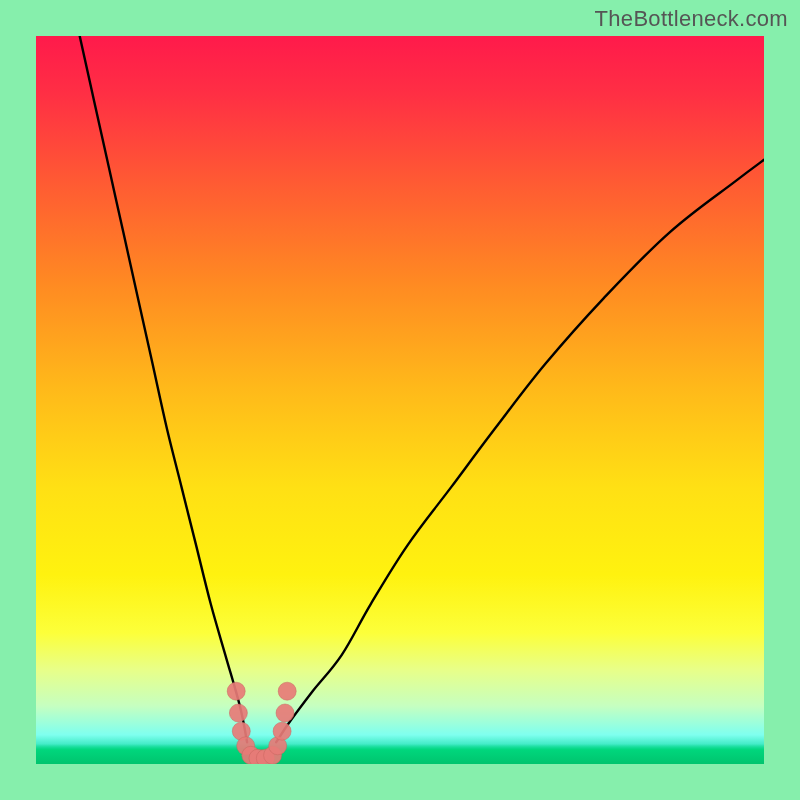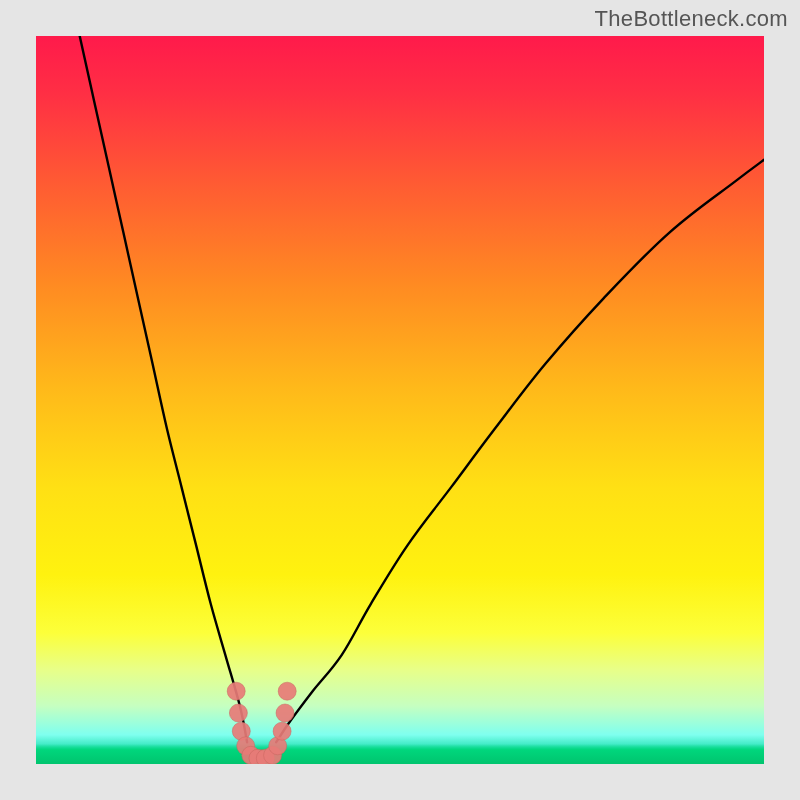--- a/index.html
+++ b/index.html
@@ -8,21 +8,21 @@
     width: 800px;
     height: 800px;
     background: #000;
     overflow: hidden;
     font-family: Arial, Helvetica, sans-serif;
   }
   .frame {
     position: relative;
     width: 800px;
     height: 800px;
-    background: #e5e5e5;
+    background: #86efac;
   }
   .watermark {
     position: absolute;
     top: 6px;
     right: 12px;
     color: #555;
     font-size: 22px;
     font-weight: 500;
     letter-spacing: 0.3px;
     z-index: 10;

